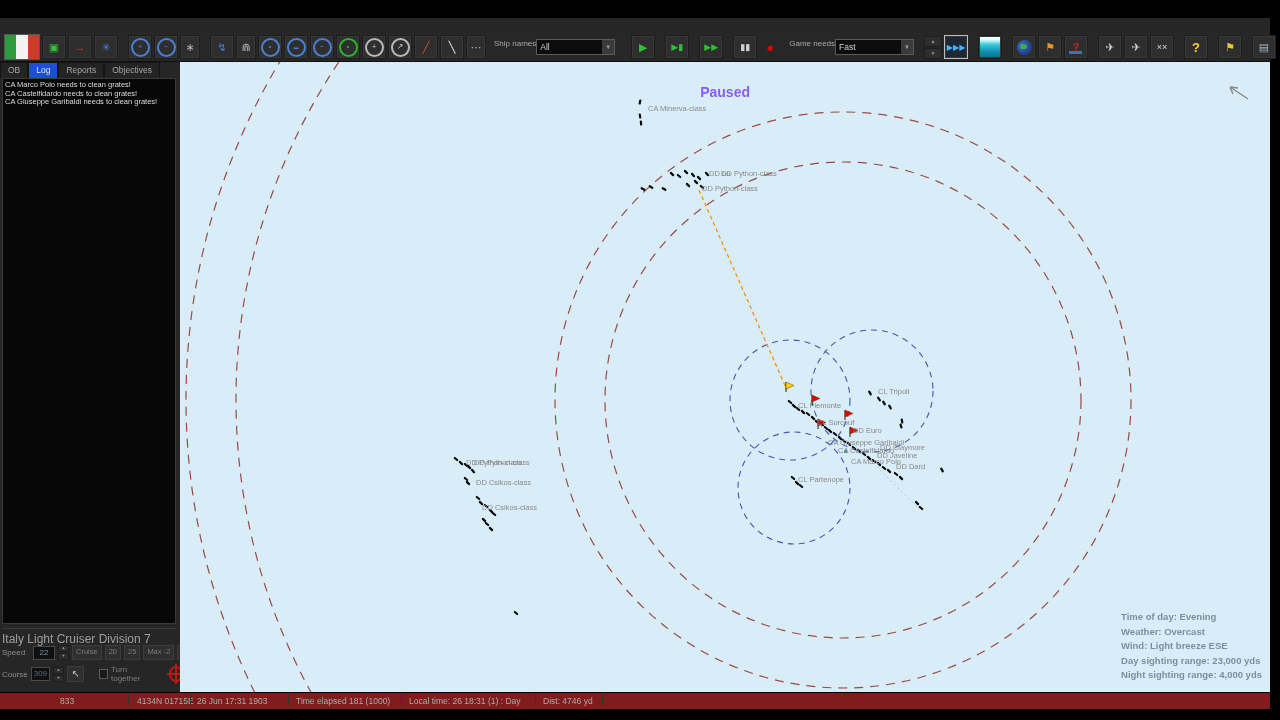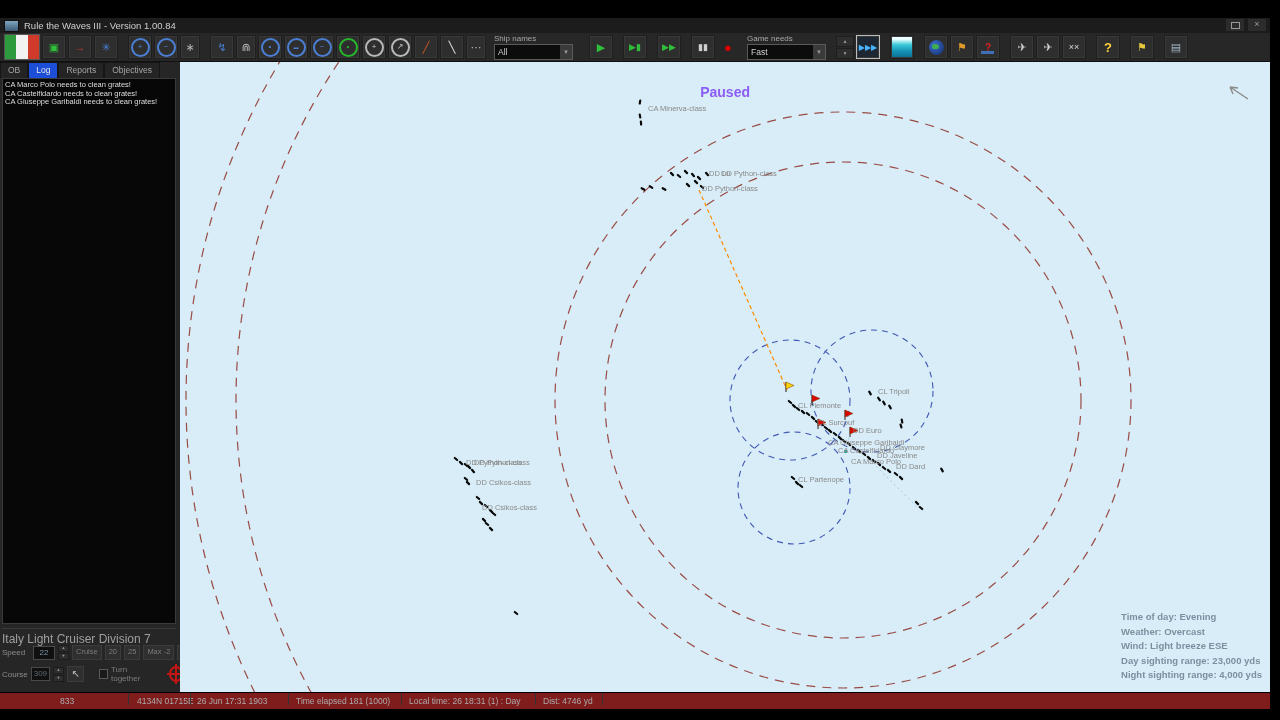--- a/index.html
+++ b/index.html
@@ -15,21 +15,21 @@
   
   .toolbar{position:absolute;left:0;top:15px;width:100%;height:29px;background:#272727;border-bottom:1px solid #101010;display:flex;align-items:center;padding-left:4px;box-sizing:border-box;gap:2px;}
   .tbtn{width:22px;height:22px;background:#2e2e2e;border:1px solid #1e1e1e;box-shadow:inset 0 0 0 1px #383838;display:flex;align-items:center;justify-content:center;color:#b5b5b5;font-size:11px;flex:none;cursor:default;}
   .tbtn.small{width:18px;}
   .flagbtn{width:34px;height:24px;border:1px solid #555;display:flex;flex:none;}
   .flagbtn i{flex:1;}
   .gap{width:6px;flex:none;}
   .circ{width:15px;height:15px;border-radius:50%;border:2px solid #4a7fd4;display:flex;align-items:center;justify-content:center;color:#4a7fd4;font-size:8px;line-height:1;}
   .circ.green{border-color:#27b52a;color:#27b52a;}
   .circ.gray{border-color:#b8b8b8;color:#c5c5c5;}
-  .tcol{display:flex;flex-direction:column;justify-content:center;margin:0 6px;flex:none;}
+  .tcol{display:flex;justify-content:center;margin:0 6px;flex:none;}
   .tlabel{color:#a8a8a8;font-size:8px;margin-bottom:1px;}
   .dd{width:74px;height:14px;background:#0c0c0c;border:1px solid #5a5a5a;color:#d0d0d0;font-size:8.5px;display:flex;align-items:center;justify-content:space-between;padding-left:3px;gap:39px;}
   .dd .arrow{width:12px;height:100%;background:#3a3a3a;color:#999;font-size:6px;display:flex;align-items:center;justify-content:center;}
   .spinstack{display:flex;flex-direction:column;gap:1px;margin-left:2px;flex:none;}
   .spinstack span{width:16px;height:9px;background:#2e2e2e;border:1px solid #1e1e1e;color:#999;font-size:5px;line-height:8px;text-align:center;}
   .green{color:#2fbf3a;}
   .red{color:#d03a2a;}
   .blue{color:#4a7fd4;}
   .turbo{color:#49b4ff;border:1px solid #bcbcbc;background:#1c2733;}
   .terrain{background:linear-gradient(#eaffff 15%,#39c8d8 40%,#1491b4 70%,#0c6e8e);}
@@ -70,28 +70,20 @@
   
   .statusbar{position:absolute;left:0;top:674px;width:100%;height:16px;background:#7f1d1d;border-top:1px solid #000;}
   .statusbar span{position:absolute;top:0;color:#ababab;font-size:8.5px;line-height:16px;}
   .sep{position:absolute;top:2px;width:1px;height:12px;background:#333;}
 </style>
 </head>
 <body>
 
 <div class="window">
 
-  <div class="titlebar">
-    <span class="appicon"></span>
-    <span class="title-text">Rule the Waves III - Version 1.00.84</span>
-    <span class="wincontrols">
-      <span class="winbtn"><span class="restore-glyph"></span></span>
-      <span class="winbtn">×</span>
-    </span>
-  </div>
 
   <div class="toolbar">
     <span class="flagbtn">
         <i style="background:#2e9a3e"></i>
         <i style="background:#f2f2f2"></i>
         <i style="background:#d03a2a"></i>
       </span>
     <span class="tbtn green">▣</span>
     <span class="tbtn red">→</span>
     <span class="tbtn blue">✳</span>

